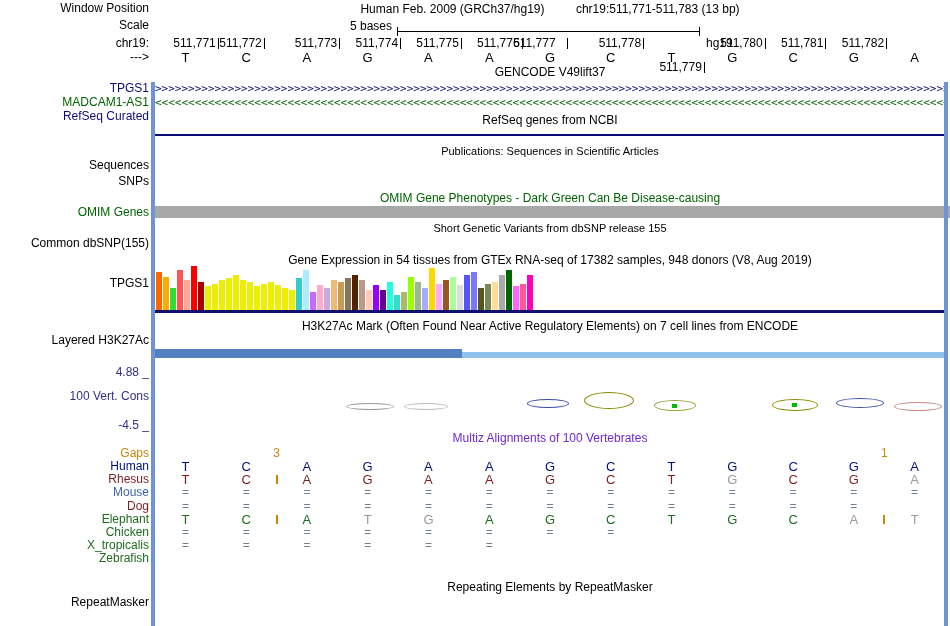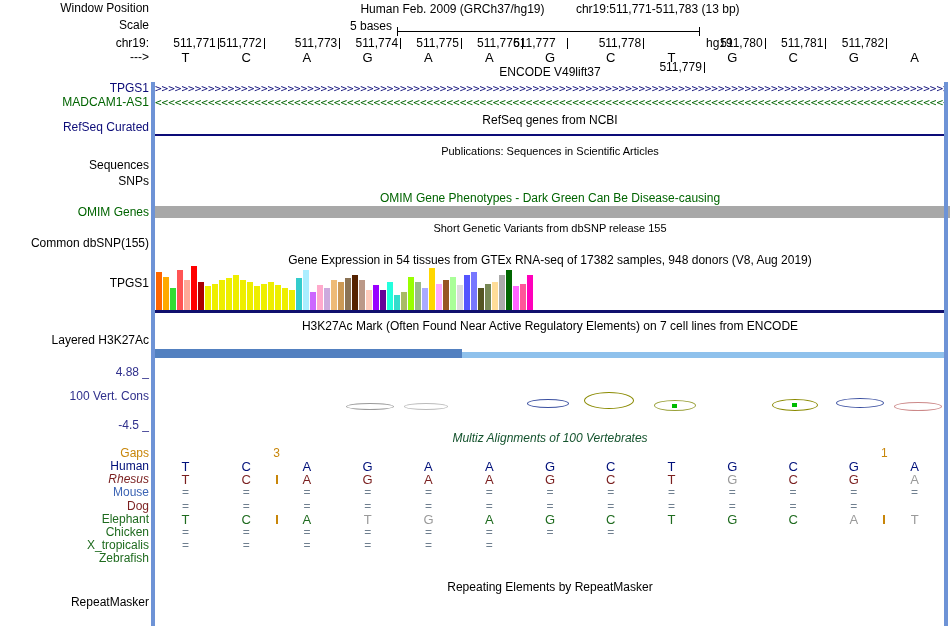--- a/index.html
+++ b/index.html
@@ -31,41 +31,41 @@
     <span>Human Feb. 2009 (GRCh37/hg19)</span>
     <span>chr19:511,771-511,783 (13 bp)</span>
   </div>
 
   <div class="lbl" style="top:2px">Window Position</div>
   <div class="lbl" style="top:19px">Scale</div>
   <div class="lbl" style="top:37px">chr19:</div>
   <div class="lbl" style="top:51px">---&gt;</div>
   <div class="lbl" style="top: 82px; color: rgb(12, 12, 120);">TPGS1</div>
   <div class="lbl" style="top: 96px; color: rgb(0, 100, 0);">MADCAM1-AS1</div>
-  <div class="lbl" style="top: 121px; color: rgb(12, 12, 120);">RefSeq Curated</div>
+  <div class="lbl" style="top: 110px; color: rgb(12, 12, 120);">RefSeq Curated</div>
   <div class="lbl" style="top:159px">Sequences</div>
   <div class="lbl" style="top:175px">SNPs</div>
   <div class="lbl" style="top: 206px; color: rgb(0, 100, 0);">OMIM Genes</div>
   <div class="lbl" style="top:237px">Common dbSNP(155)</div>
   <div class="lbl" style="top:277px">TPGS1</div>
   <div class="lbl" style="top:334px">Layered H3K27Ac</div>
   <div class="lbl" style="top: 366px; color: rgb(48, 48, 140);">4.88 _</div>
   <div class="lbl" style="top: 390px; color: rgb(48, 48, 140);">100 Vert. Cons</div>
   <div class="lbl" style="top: 419px; color: rgb(48, 48, 140);">-4.5 _</div>
   <div class="lbl" style="top: 447px; color: rgb(200, 134, 10);">Gaps</div>
   <div class="lbl" style="top:596px">RepeatMasker</div>
 
-  <div class="t-center" style="top:66px">ENCODE V49lift37</div>
+  <div class="t-center" style="top:66px">GENCODE V49lift37</div>
   <div class="t-center" style="top:114px">RefSeq genes from NCBI</div>
   <div class="t-center small" style="top:145px">Publications: Sequences in Scientific Articles</div>
   <div class="t-center" style="top: 192px; color: rgb(0, 100, 0);">OMIM Gene Phenotypes - Dark Green Can Be Disease-causing</div>
   <div class="t-center small" style="top:222px">Short Genetic Variants from dbSNP release 155</div>
   <div class="t-center" style="top:254px">Gene Expression in 54 tissues from GTEx RNA-seq of 17382 samples, 948 donors (V8, Aug 2019)</div>
   <div class="t-center" style="top:320px">H3K27Ac Mark (Often Found Near Active Regulatory Elements) on 7 cell lines from ENCODE</div>
-  <div class="t-center" style="top: 432px; color: #14532d; font-style: italic;">Multiz Alignments of 100 Vertebrates</div>
+  <div class="t-center" style="top: 432px; color: #6d28d9;">Multiz Alignments of 100 Vertebrates</div>
   <div class="t-center" style="top:581px">Repeating Elements by RepeatMasker</div>
 
   <div class="abs" style="top:19px;left:242px;width:150px;text-align:right">5 bases</div>
   <div class="abs" style="top:31px;left:397px;width:303px;height:1px;background:#000"></div>
   <div class="abs" style="top:27px;left:397px;width:1px;height:9px;background:#000"></div>
   <div class="abs" style="top:27px;left:699px;width:1px;height:9px;background:#000"></div>
   <div class="abs" style="top:36px;left:706px">hg19</div>
 
   <div id="pos-row">
       <div class="pos-cell" style="left: 155px; width: 60.7692px;">511,771<span class="pos-tick"></span></div>
@@ -190,21 +190,21 @@
       <div class="cell" style="left: 337.308px; width: 60.7692px; top: 460px; color: rgb(0, 16, 122);">G</div>
       <div class="cell" style="left: 398.077px; width: 60.7692px; top: 460px; color: rgb(0, 16, 122);">A</div>
       <div class="cell" style="left: 458.846px; width: 60.7692px; top: 460px; color: rgb(0, 16, 122);">A</div>
       <div class="cell" style="left: 519.615px; width: 60.7692px; top: 460px; color: rgb(0, 16, 122);">G</div>
       <div class="cell" style="left: 580.385px; width: 60.7692px; top: 460px; color: rgb(0, 16, 122);">C</div>
       <div class="cell" style="left: 641.154px; width: 60.7692px; top: 460px; color: rgb(0, 16, 122);">T</div>
       <div class="cell" style="left: 701.923px; width: 60.7692px; top: 460px; color: rgb(0, 16, 122);">G</div>
       <div class="cell" style="left: 762.692px; width: 60.7692px; top: 460px; color: rgb(0, 16, 122);">C</div>
       <div class="cell" style="left: 823.462px; width: 60.7692px; top: 460px; color: rgb(0, 16, 122);">G</div>
       <div class="cell" style="left: 884.231px; width: 60.7692px; top: 460px; color: rgb(0, 16, 122);">A</div>
-      <div class="lbl" style="top: 473px; color: rgb(122, 31, 31); font-style: italic;">Rhesus</div>
+      <div class="lbl" style="top: 473px; color: rgb(122, 31, 31);">Rhesus</div>
       <div class="cell" style="left: 155px; width: 60.7692px; top: 473px; color: rgb(122, 31, 31);">T</div>
       <div class="cell" style="left: 215.769px; width: 60.7692px; top: 473px; color: rgb(122, 31, 31);">C</div>
       <div class="cell" style="left: 276.538px; width: 60.7692px; top: 473px; color: rgb(122, 31, 31);">A</div>
       <div class="cell" style="left: 337.308px; width: 60.7692px; top: 473px; color: rgb(122, 31, 31);">G</div>
       <div class="cell" style="left: 398.077px; width: 60.7692px; top: 473px; color: rgb(122, 31, 31);">A</div>
       <div class="cell" style="left: 458.846px; width: 60.7692px; top: 473px; color: rgb(122, 31, 31);">A</div>
       <div class="cell" style="left: 519.615px; width: 60.7692px; top: 473px; color: rgb(122, 31, 31);">G</div>
       <div class="cell" style="left: 580.385px; width: 60.7692px; top: 473px; color: rgb(122, 31, 31);">C</div>
       <div class="cell" style="left: 641.154px; width: 60.7692px; top: 473px; color: rgb(122, 31, 31);">T</div>
       <div class="cell" style="left: 701.923px; width: 60.7692px; top: 473px; color: rgb(154, 154, 154);">G</div>

